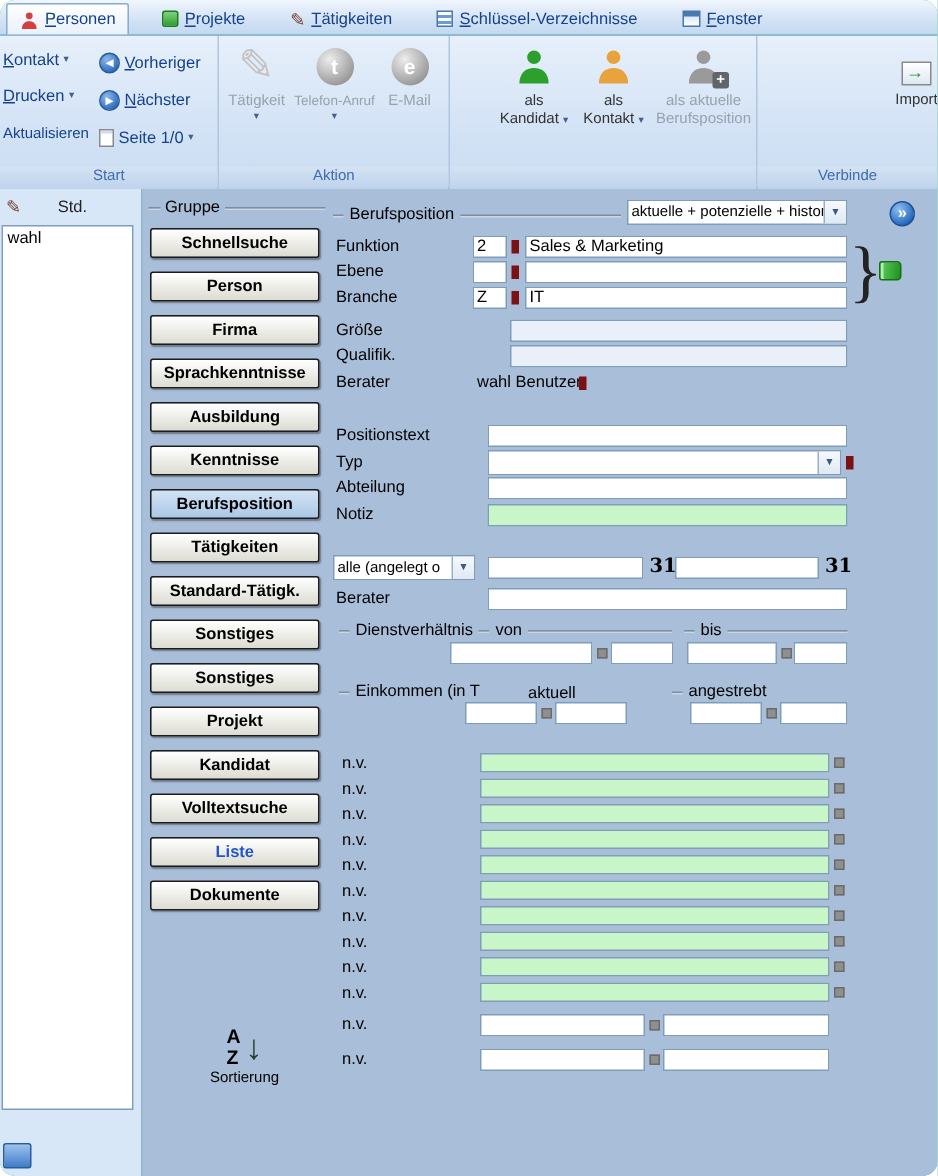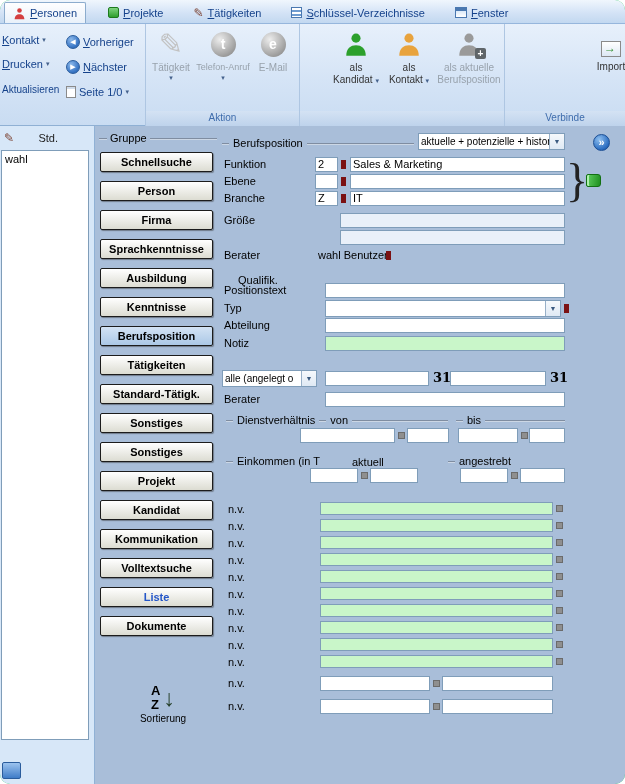--- a/index.html
+++ b/index.html
@@ -178,20 +178,23 @@
       </div>
       <div class="rlink" style="left:66px;top:36px;">
         <span class="navcirc">▶</span>
         <span class="accel">Nächster</span>
       </div>
       <div class="rlink" style="left:66px;top:62px;">
         <span class="pageicon"></span>
         <span>Seite 1/0</span>
         <span class="caret">▾</span>
       </div>
+      <div class="rband">
+        <span>Start</span>
+      </div>
     </div>
 
     <div class="rsec" style="left:146px;width:154px;">
       <div class="rbig disabled" style="left:2px;width:46px;">
         <span class="bigiconwrap">
             <span class="bigpencil">✎</span>
           </span>
         <span class="lbl2">Tätigkeit</span>
         <span class="caret">▾</span>
       </div>
@@ -319,23 +322,20 @@
       <div class="gbtn">
           <span>Sonstiges</span>
         </div>
       <div class="gbtn">
           <span>Projekt</span>
         </div>
       <div class="gbtn">
           <span>Kandidat</span>
         </div>
       <div class="gbtn">
-          <span>Kommunikation</span>
-        </div>
-      <div class="gbtn">
           <span>Volltextsuche</span>
         </div>
       <div class="gbtn blue">
           <span>Liste</span>
         </div>
       <div class="gbtn">
           <span>Dokumente</span>
         </div>
     </div>
     <div class="sort">
@@ -377,21 +377,21 @@
     <div class="inp" style="left:93px;top:65px;width:23px;">Z</div>
     <div class="redsq" style="left:119px;top:68px;"></div>
     <div class="inp" style="left:128px;top:65px;width:215px;">IT</div>
 
     <div class="brace" style="left:344px;top:26px;">}</div>
     <div class="book" style="left:364px;top:48px;"></div>
 
     <div class="f-lbl" style="left:2px;top:87px;">Größe</div>
     <div class="inp dis" style="left:118px;top:87px;width:225px;"></div>
 
-    <div class="f-lbl" style="left:16px;top:104px;margin-top:43px;">Qualifik.</div>
+    <div class="f-lbl" style="left:2px;top:104px;">Qualifik.</div>
     <div class="inp dis" style="left:118px;top:104px;width:225px;"></div>
 
     <div class="f-lbl" style="left:2px;top:122px;">Berater</div>
     <div class="f-lbl" style="left:96px;top:122px;">wahl Benutzer</div>
     <div class="redsq" style="left:164px;top:125px;"></div>
 
     <div class="f-lbl" style="left:2px;top:157px;">Positionstext</div>
     <div class="inp" style="left:103px;top:157px;width:240px;"></div>
 
     <div class="f-lbl" style="left:2px;top:175px;">Typ</div>

